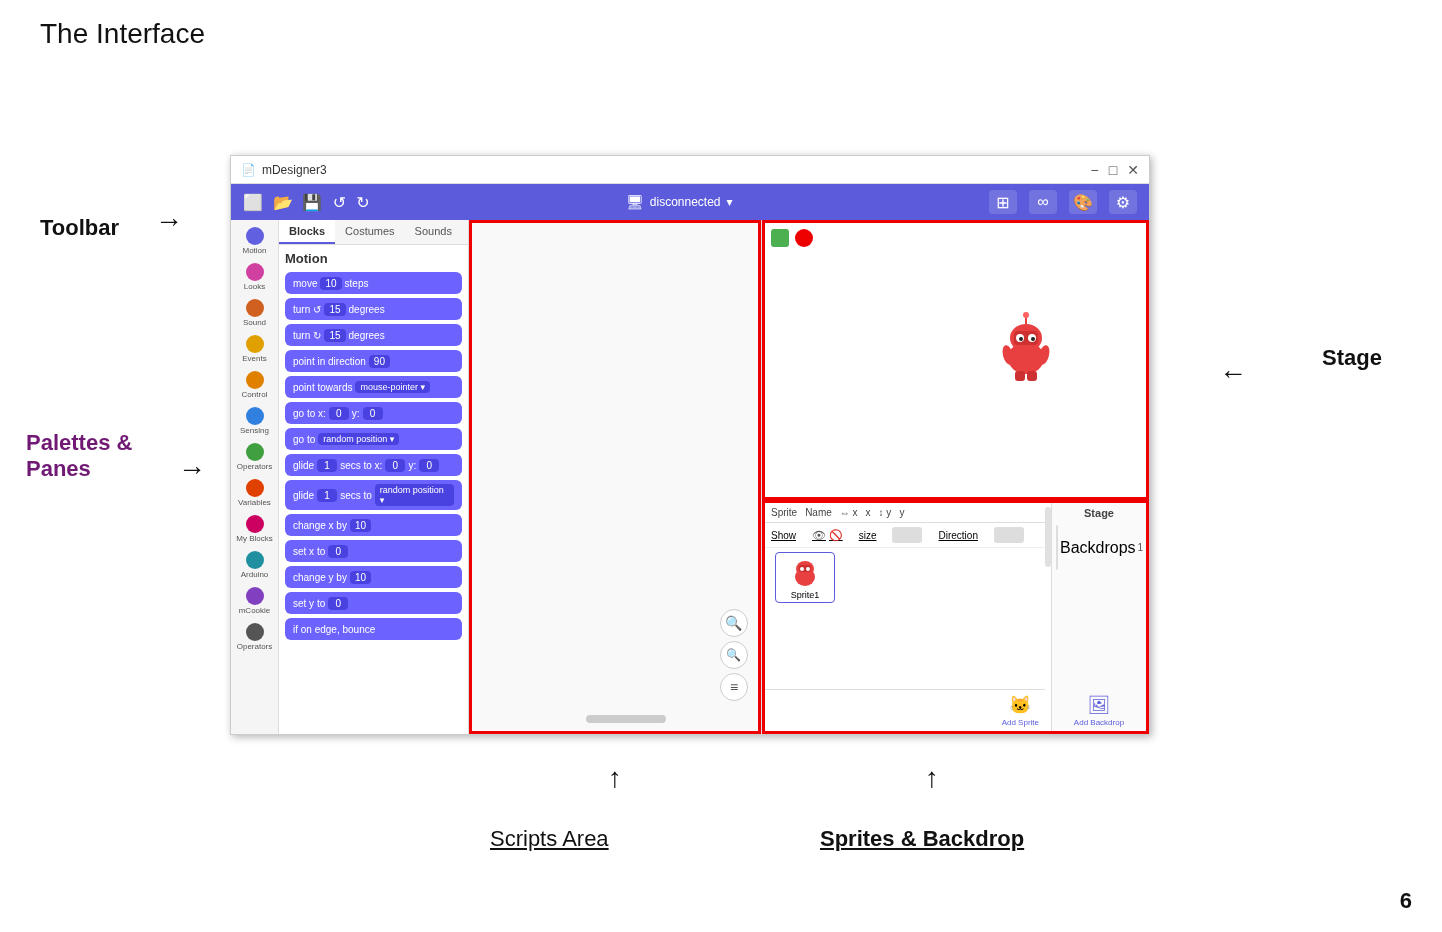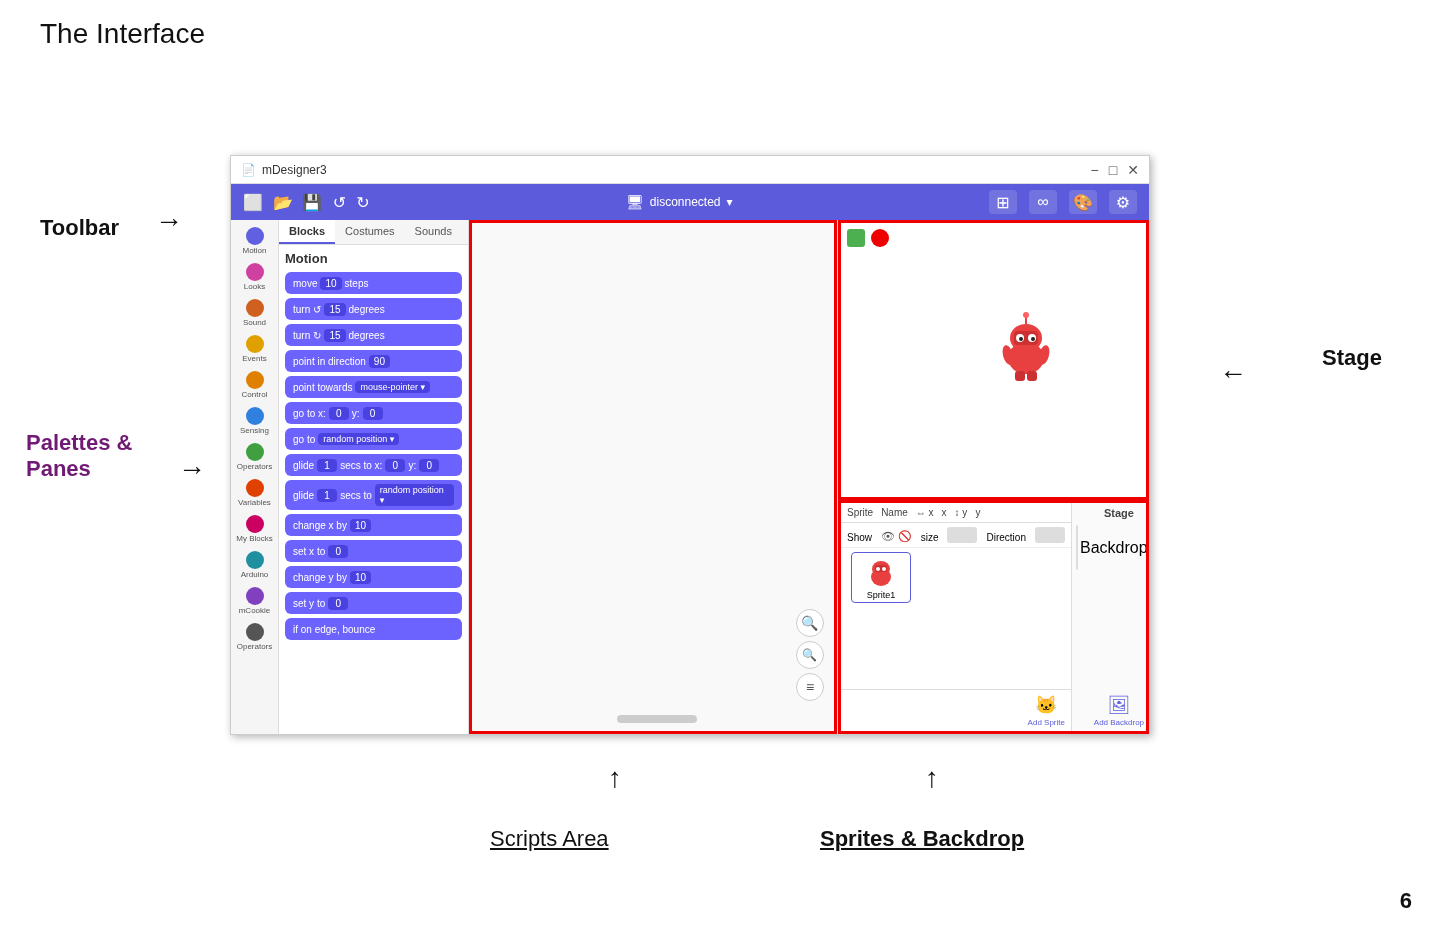--- a/index.html
+++ b/index.html
@@ -263,21 +263,21 @@
       bottom: 8px;
       left: 40%;
       width: 80px;
       height: 8px;
       background: #ccc;
       border-radius: 4px;
     }
 
     
     .right-section {
-      width: 312px;
+      width: 388px;
       display: flex;
       flex-direction: column;
       border-left: 1px solid #ddd;
     }
 
     
     .stage-area {
       height: 280px;
       border: 3px solid #e00;
       background: #fff;
@@ -332,25 +332,26 @@
       display: flex;
       align-items: center;
       padding: 4px 6px;
       border-bottom: 1px solid #ddd;
       gap: 8px;
       font-size: 10px;
       color: #444;
     }
     .sprite-props {
       display: flex;
-      align-items: flex-end;
+      align-items: center;
       padding: 4px 6px;
-      gap: 9px;
+      gap: 16px;
       border-bottom: 1px solid #eee;
       font-size: 10px;
+      text-decoration: underline;
     }
     .sprites-grid {
       flex: 1;
       padding: 4px;
       overflow-y: auto;
       margin-left: 6px;
     }
     .sprite-item {
       display: flex;
       flex-direction: column;

